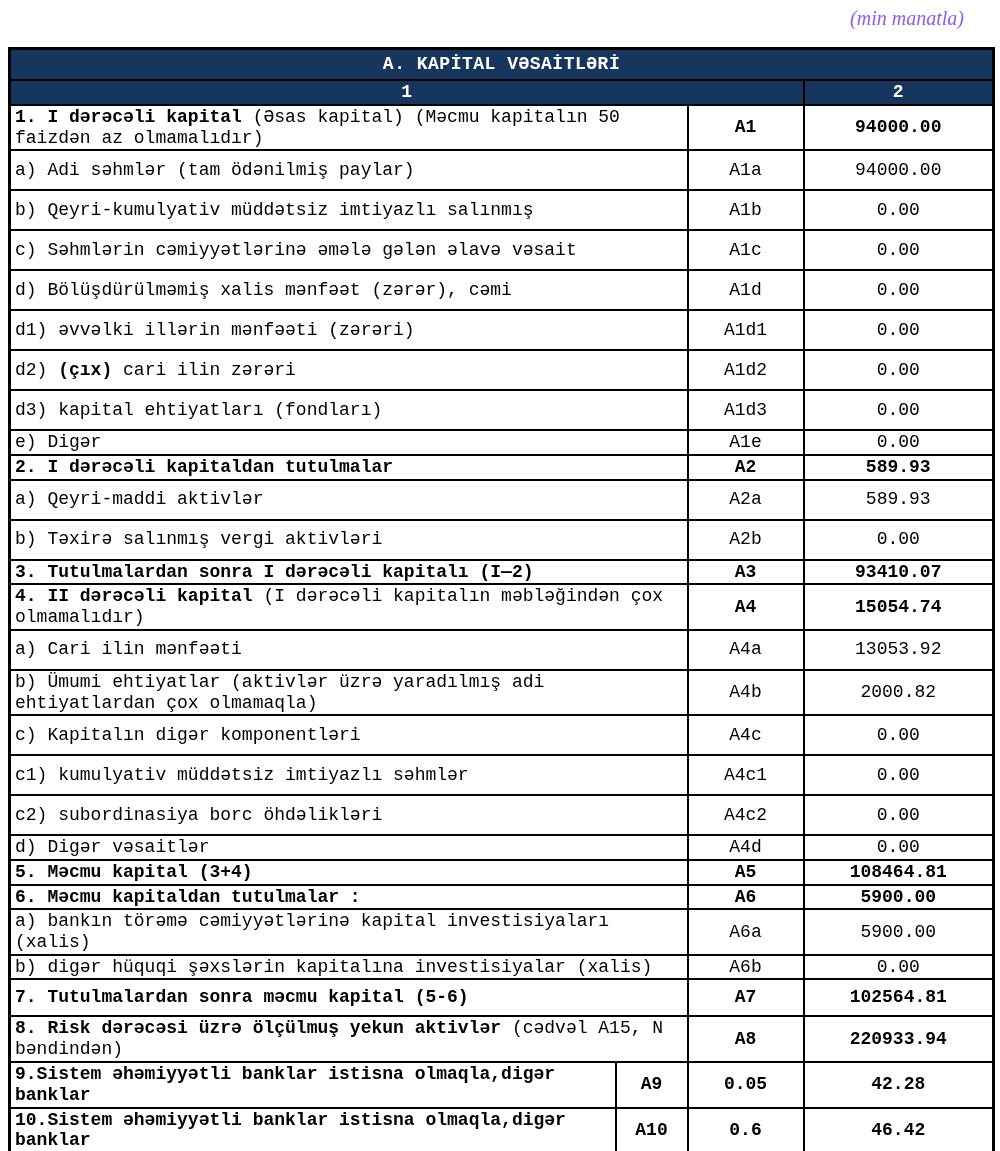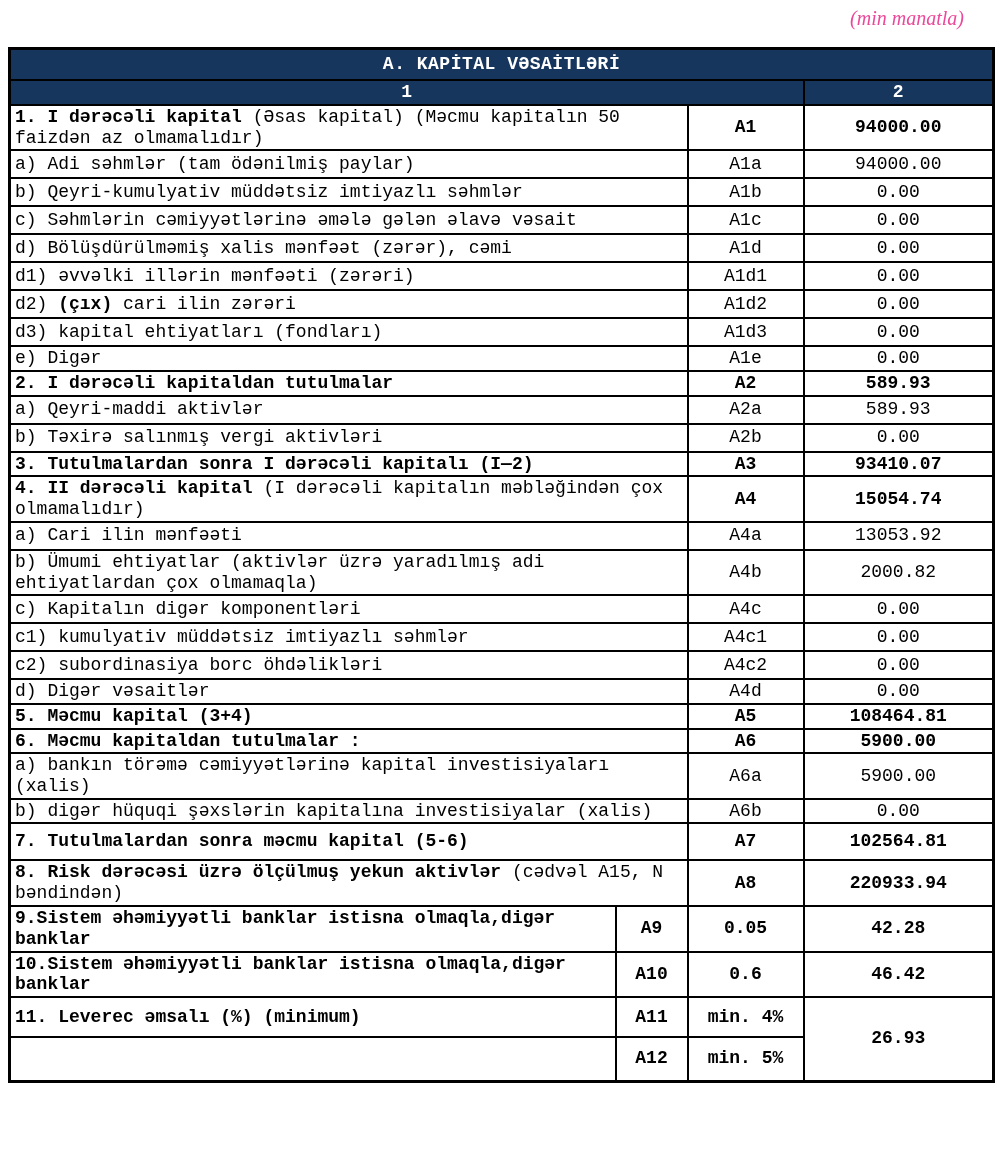--- a/index.html
+++ b/index.html
@@ -2,21 +2,21 @@
 <html><head>
 <meta charset="utf-8">
 <style>
   html,body{margin:0;padding:0;}
   body{
     width:1000px;height:1151px;background:#ffffff;position:relative;
     font-family:"Liberation Serif", serif;color:#000000;
   }
   .note{
     position:absolute;top:7px;right:36px;
-    font-style:italic;font-size:20px;color:#ec4899;
+    font-style:italic;font-size:20px;color:#8b5cf6;
   }
   table.cap{
     position:absolute;left:8px;top:47px;width:984px;
     border-collapse:collapse;table-layout:fixed;
     border:3px solid #000;
     font-family:Liberation Mono, monospace;
   }
   table.cap td{
     border:2px solid #000;
     font-size:18px;line-height:1.15;
@@ -33,21 +33,21 @@
     font-weight:bold;font-size:17px;height:21px;
   }
   td.label{text-align:left;}
   td.lvl0{padding-left:12px;}
   td.lvl1{padding-left:31px;}
   td.lvl2{padding-left:51px;margin-top:35px;}
   td.code{text-align:center;}
   td.value{text-align:center;padding-right:12px;}
   td.value-center{text-align:center;vertical-align:middle;}
   .b{font-weight:bold;}
-  tr.h-s{height:28px;}
+  tr.h-s{height:40px;}
   tr.h-m{height:18px;}
   tr.h-t{height:17px;}
   tr.h-r7{height:37px;}
   tr.h-r8{height:41px;}
   tr.h-r9{height:46px;}
   tr.h-r10{height:38px;}
   tr.h-r11{height:40px;}
   tr.h-r12{height:44px;}
 </style>
 </head>
@@ -76,21 +76,21 @@
         <td class="label lvl0" colspan="2"><span class="b">1. I dərəcəli kapital</span><span> (Əsas kapital) (Məcmu kapitalın 50 faizdən az olmamalıdır)</span></td>
         <td class="code b">A1</td>
         <td class="value b">94000.00</td>
       </tr>
       <tr class="h-s">
         <td class="label lvl1" colspan="2"><span>a) Adi səhmlər (tam ödənilmiş paylar)</span></td>
         <td class="code">A1a</td>
         <td class="value">94000.00</td>
       </tr>
       <tr class="h-s">
-        <td class="label lvl1" colspan="2"><span>b) Qeyri-kumulyativ müddətsiz imtiyazlı səhmlər</span></td>
+        <td class="label lvl1" colspan="2"><span>b) Qeyri-kumulyativ müddətsiz imtiyazlı salınmış</span></td>
         <td class="code">A1b</td>
         <td class="value">0.00</td>
       </tr>
       <tr class="h-s">
         <td class="label lvl1" colspan="2"><span>c) Səhmlərin cəmiyyətlərinə əmələ gələn  əlavə vəsait</span></td>
         <td class="code">A1c</td>
         <td class="value">0.00</td>
       </tr>
       <tr class="h-s">
         <td class="label lvl1" colspan="2"><span>d)  Bölüşdürülməmiş xalis mənfəət (zərər), cəmi</span></td>

